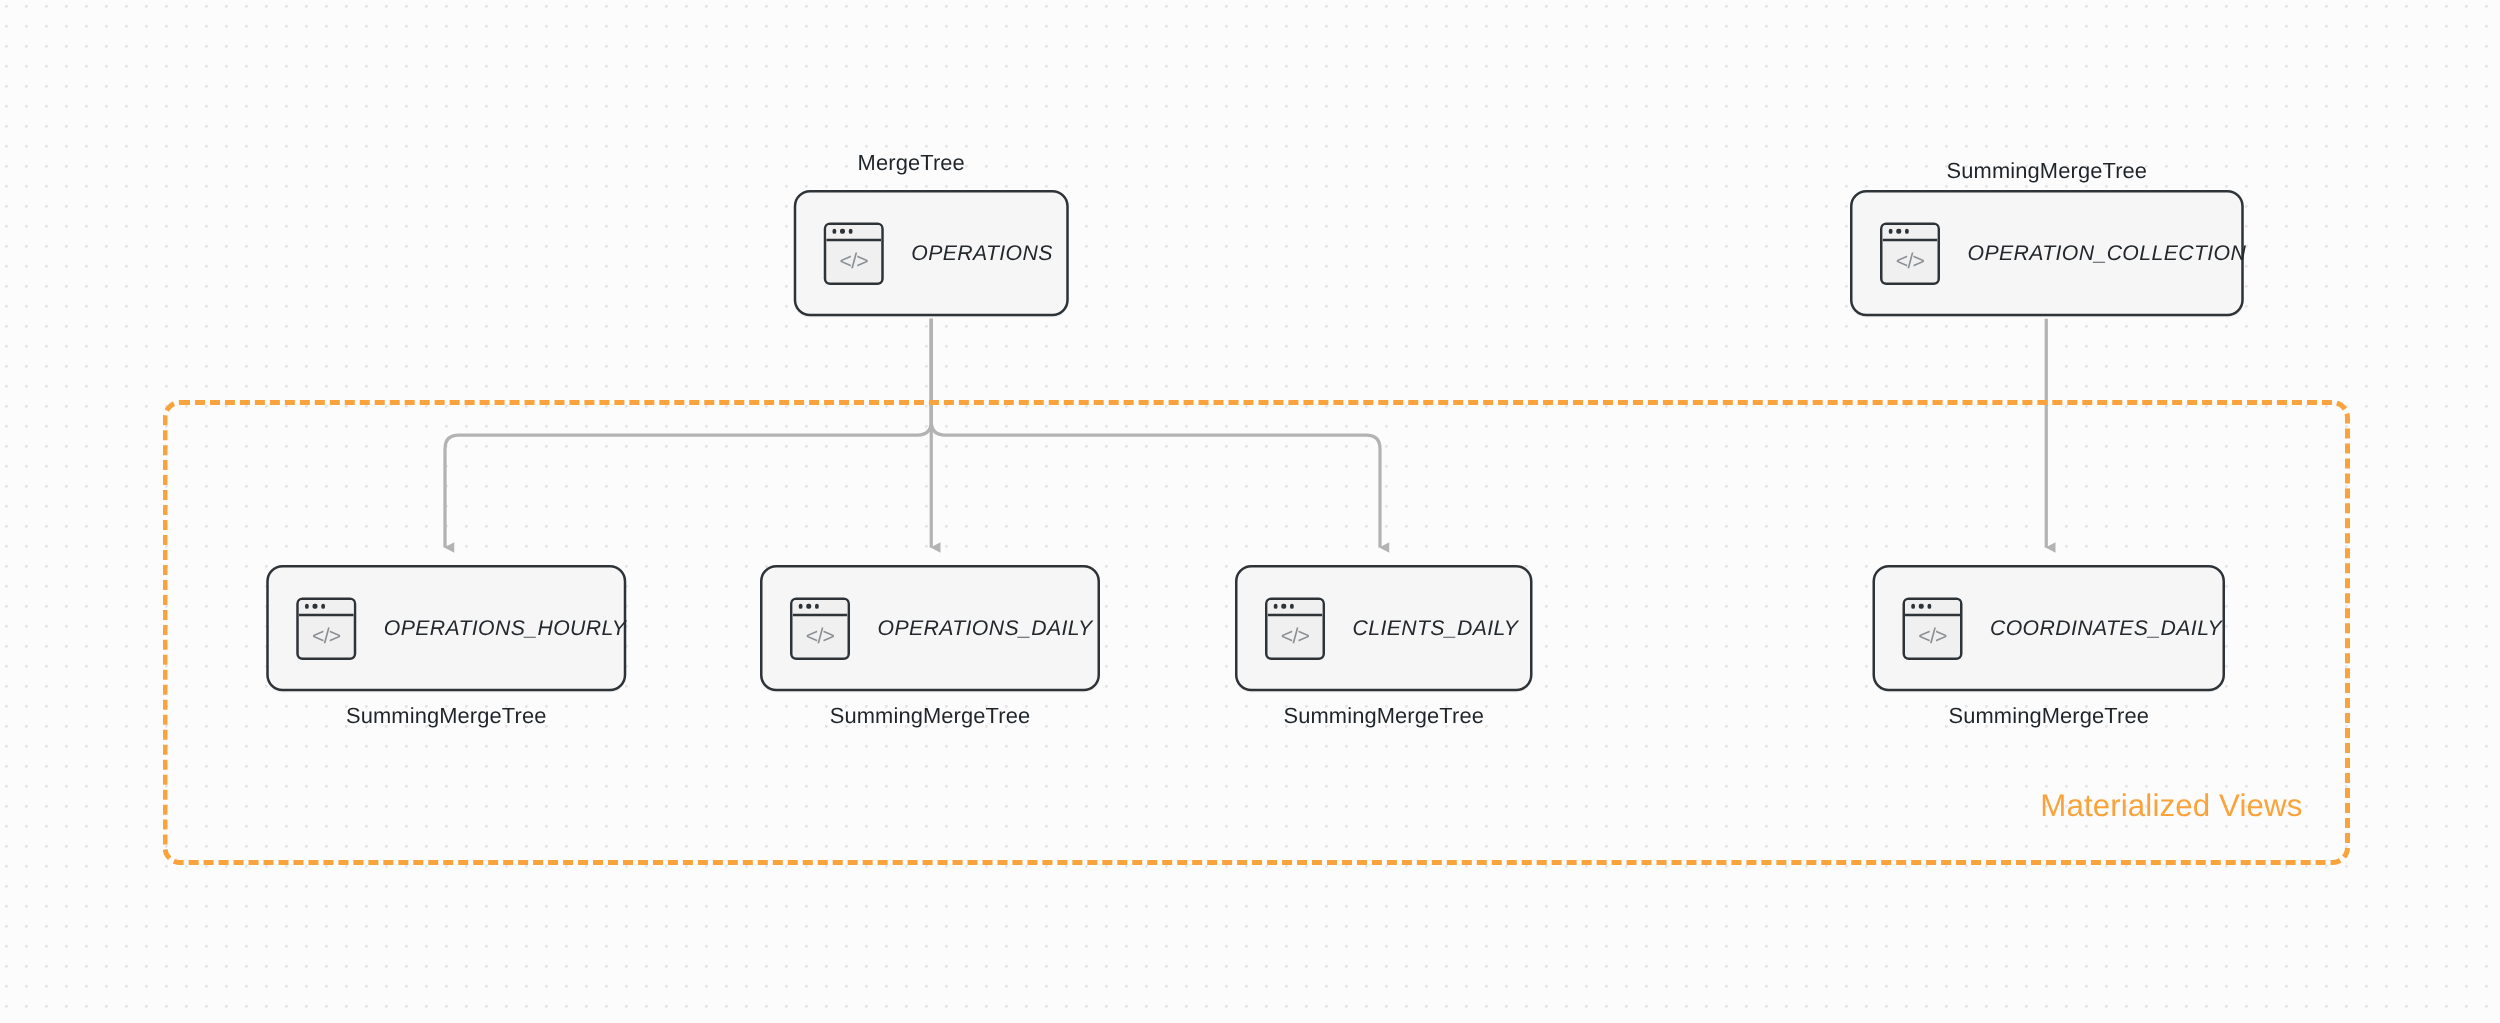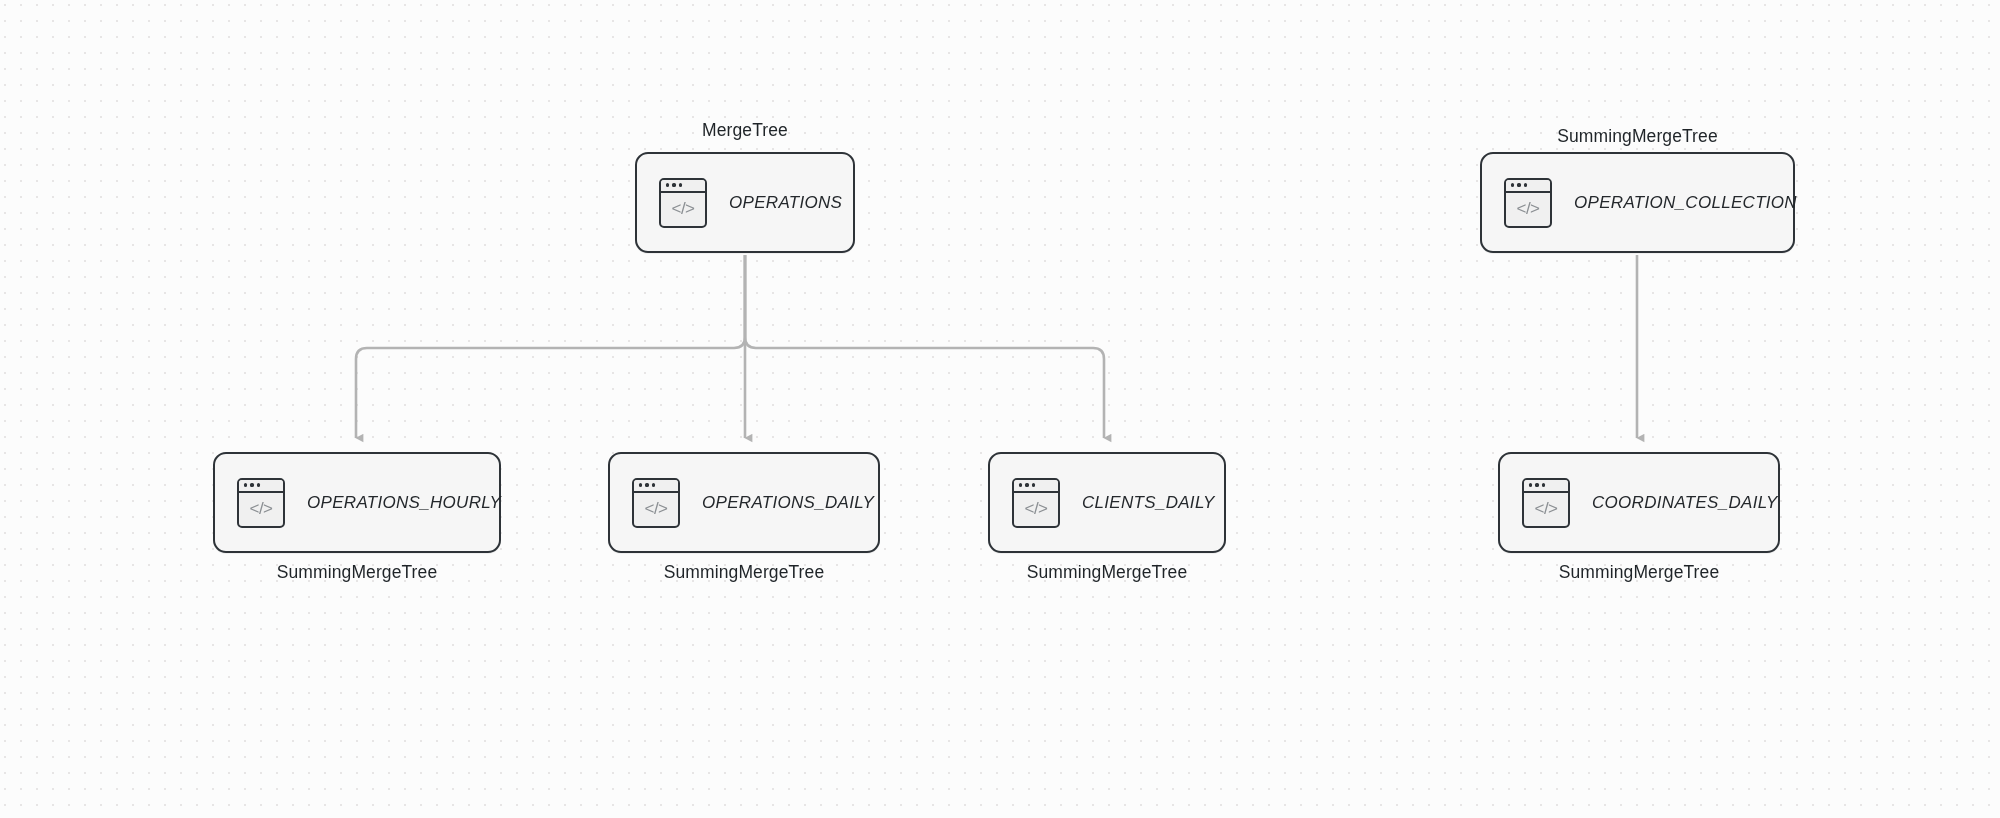--- a/index.html
+++ b/index.html
@@ -145,22 +145,25 @@
 
     <path d="M745,255 L745,438" fill="none" stroke="#b3b3b3" stroke-width="2.6" marker-end="url(#arrowhead)"></path>
 
     <path d="M745,255 L745,337 Q745,348 734,348 L367,348 Q356,348 356,359 L356,438" fill="none" stroke="#b3b3b3" stroke-width="2.6" marker-end="url(#arrowhead)"></path>
 
     <path d="M745,255 L745,337 Q745,348 756,348 L1093,348 Q1104,348 1104,359 L1104,438" fill="none" stroke="#b3b3b3" stroke-width="2.6" marker-end="url(#arrowhead)"></path>
 
     <path d="M1637,255 L1637,438" fill="none" stroke="#b3b3b3" stroke-width="2.6" marker-end="url(#arrowhead)"></path>
   </svg>
 
-
-  <div class="engine-label" style="left:635px; top:120px; width:220px;">MergeTree</div>
+  <div class="mv-group">
+    <div class="mv-caption">Materialized Views</div>
+  </div>
+
+  <div class="engine-label" style="left:619px; top:120px; width:220px;">MergeTree</div>
 
   <div class="engine-label" style="left:1480px; top:126px; width:315px;">SummingMergeTree</div>
 
   <div class="node" style="left:635px; top:152px; width:220px; height:101px;">
     <span class="code-icon">
       <span class="win">
         <span class="bar">
           <span class="dot"></span>
           <span class="dot"></span>
           <span class="dot"></span>

